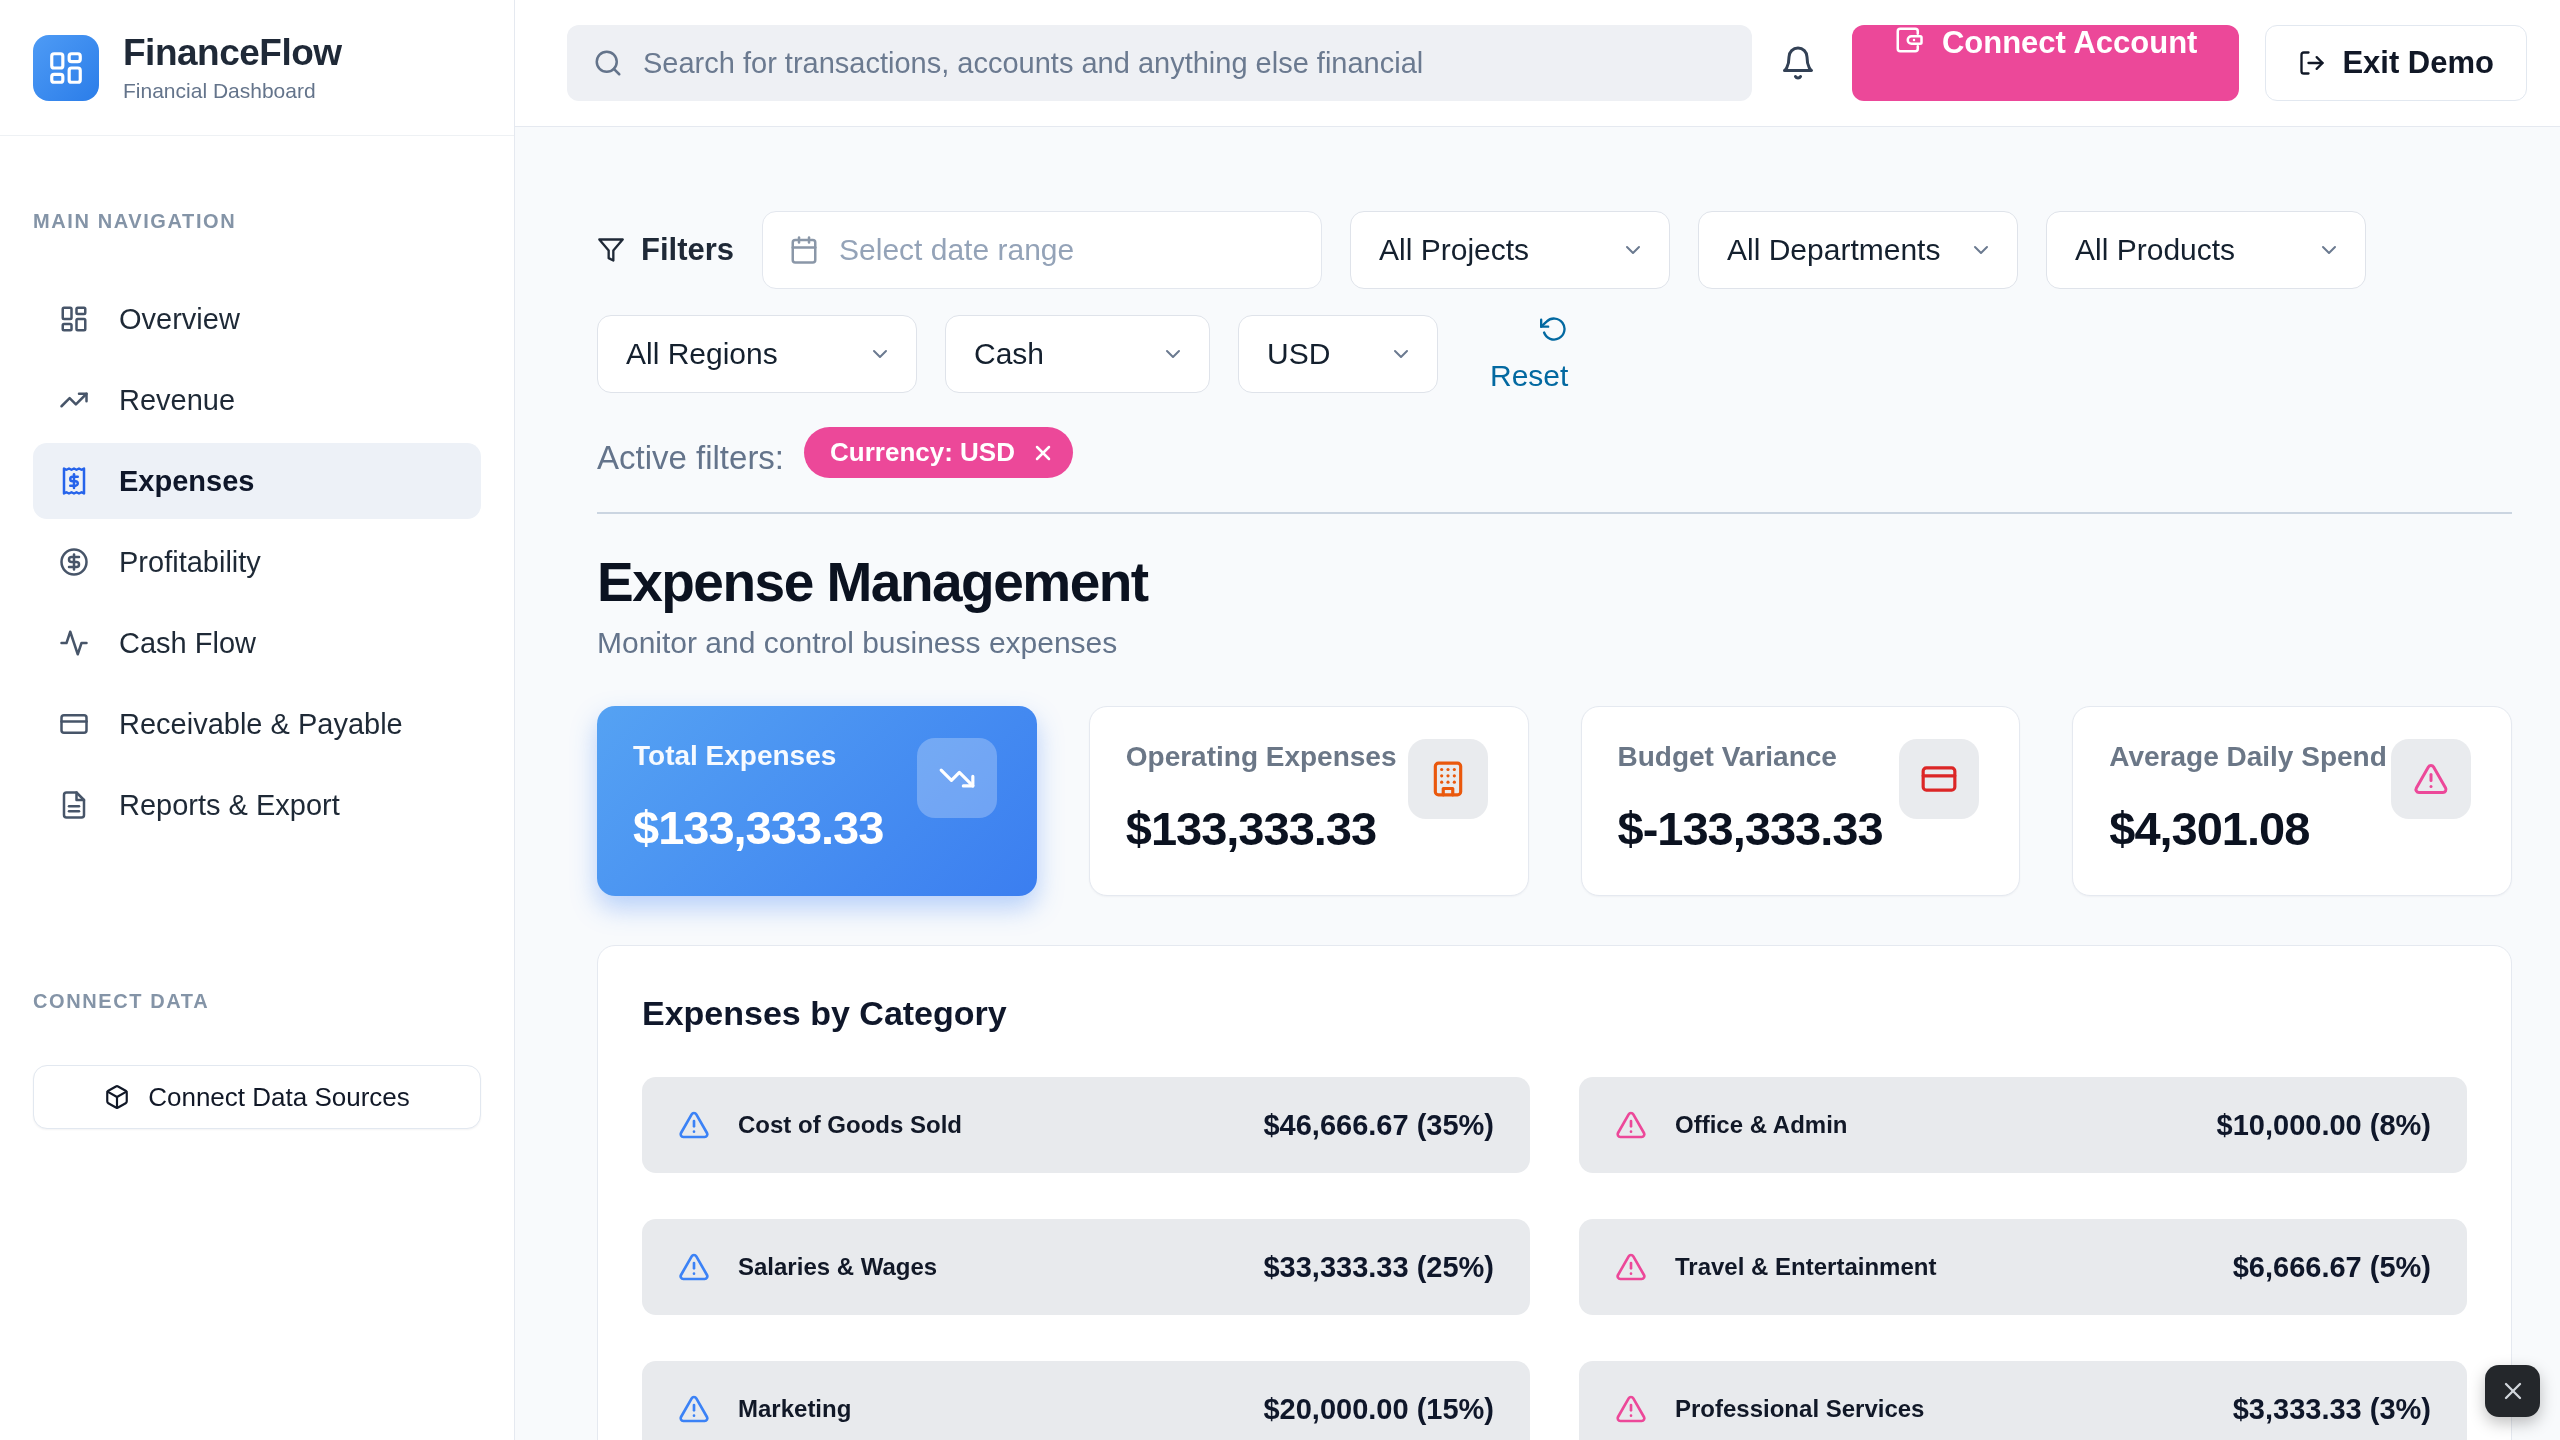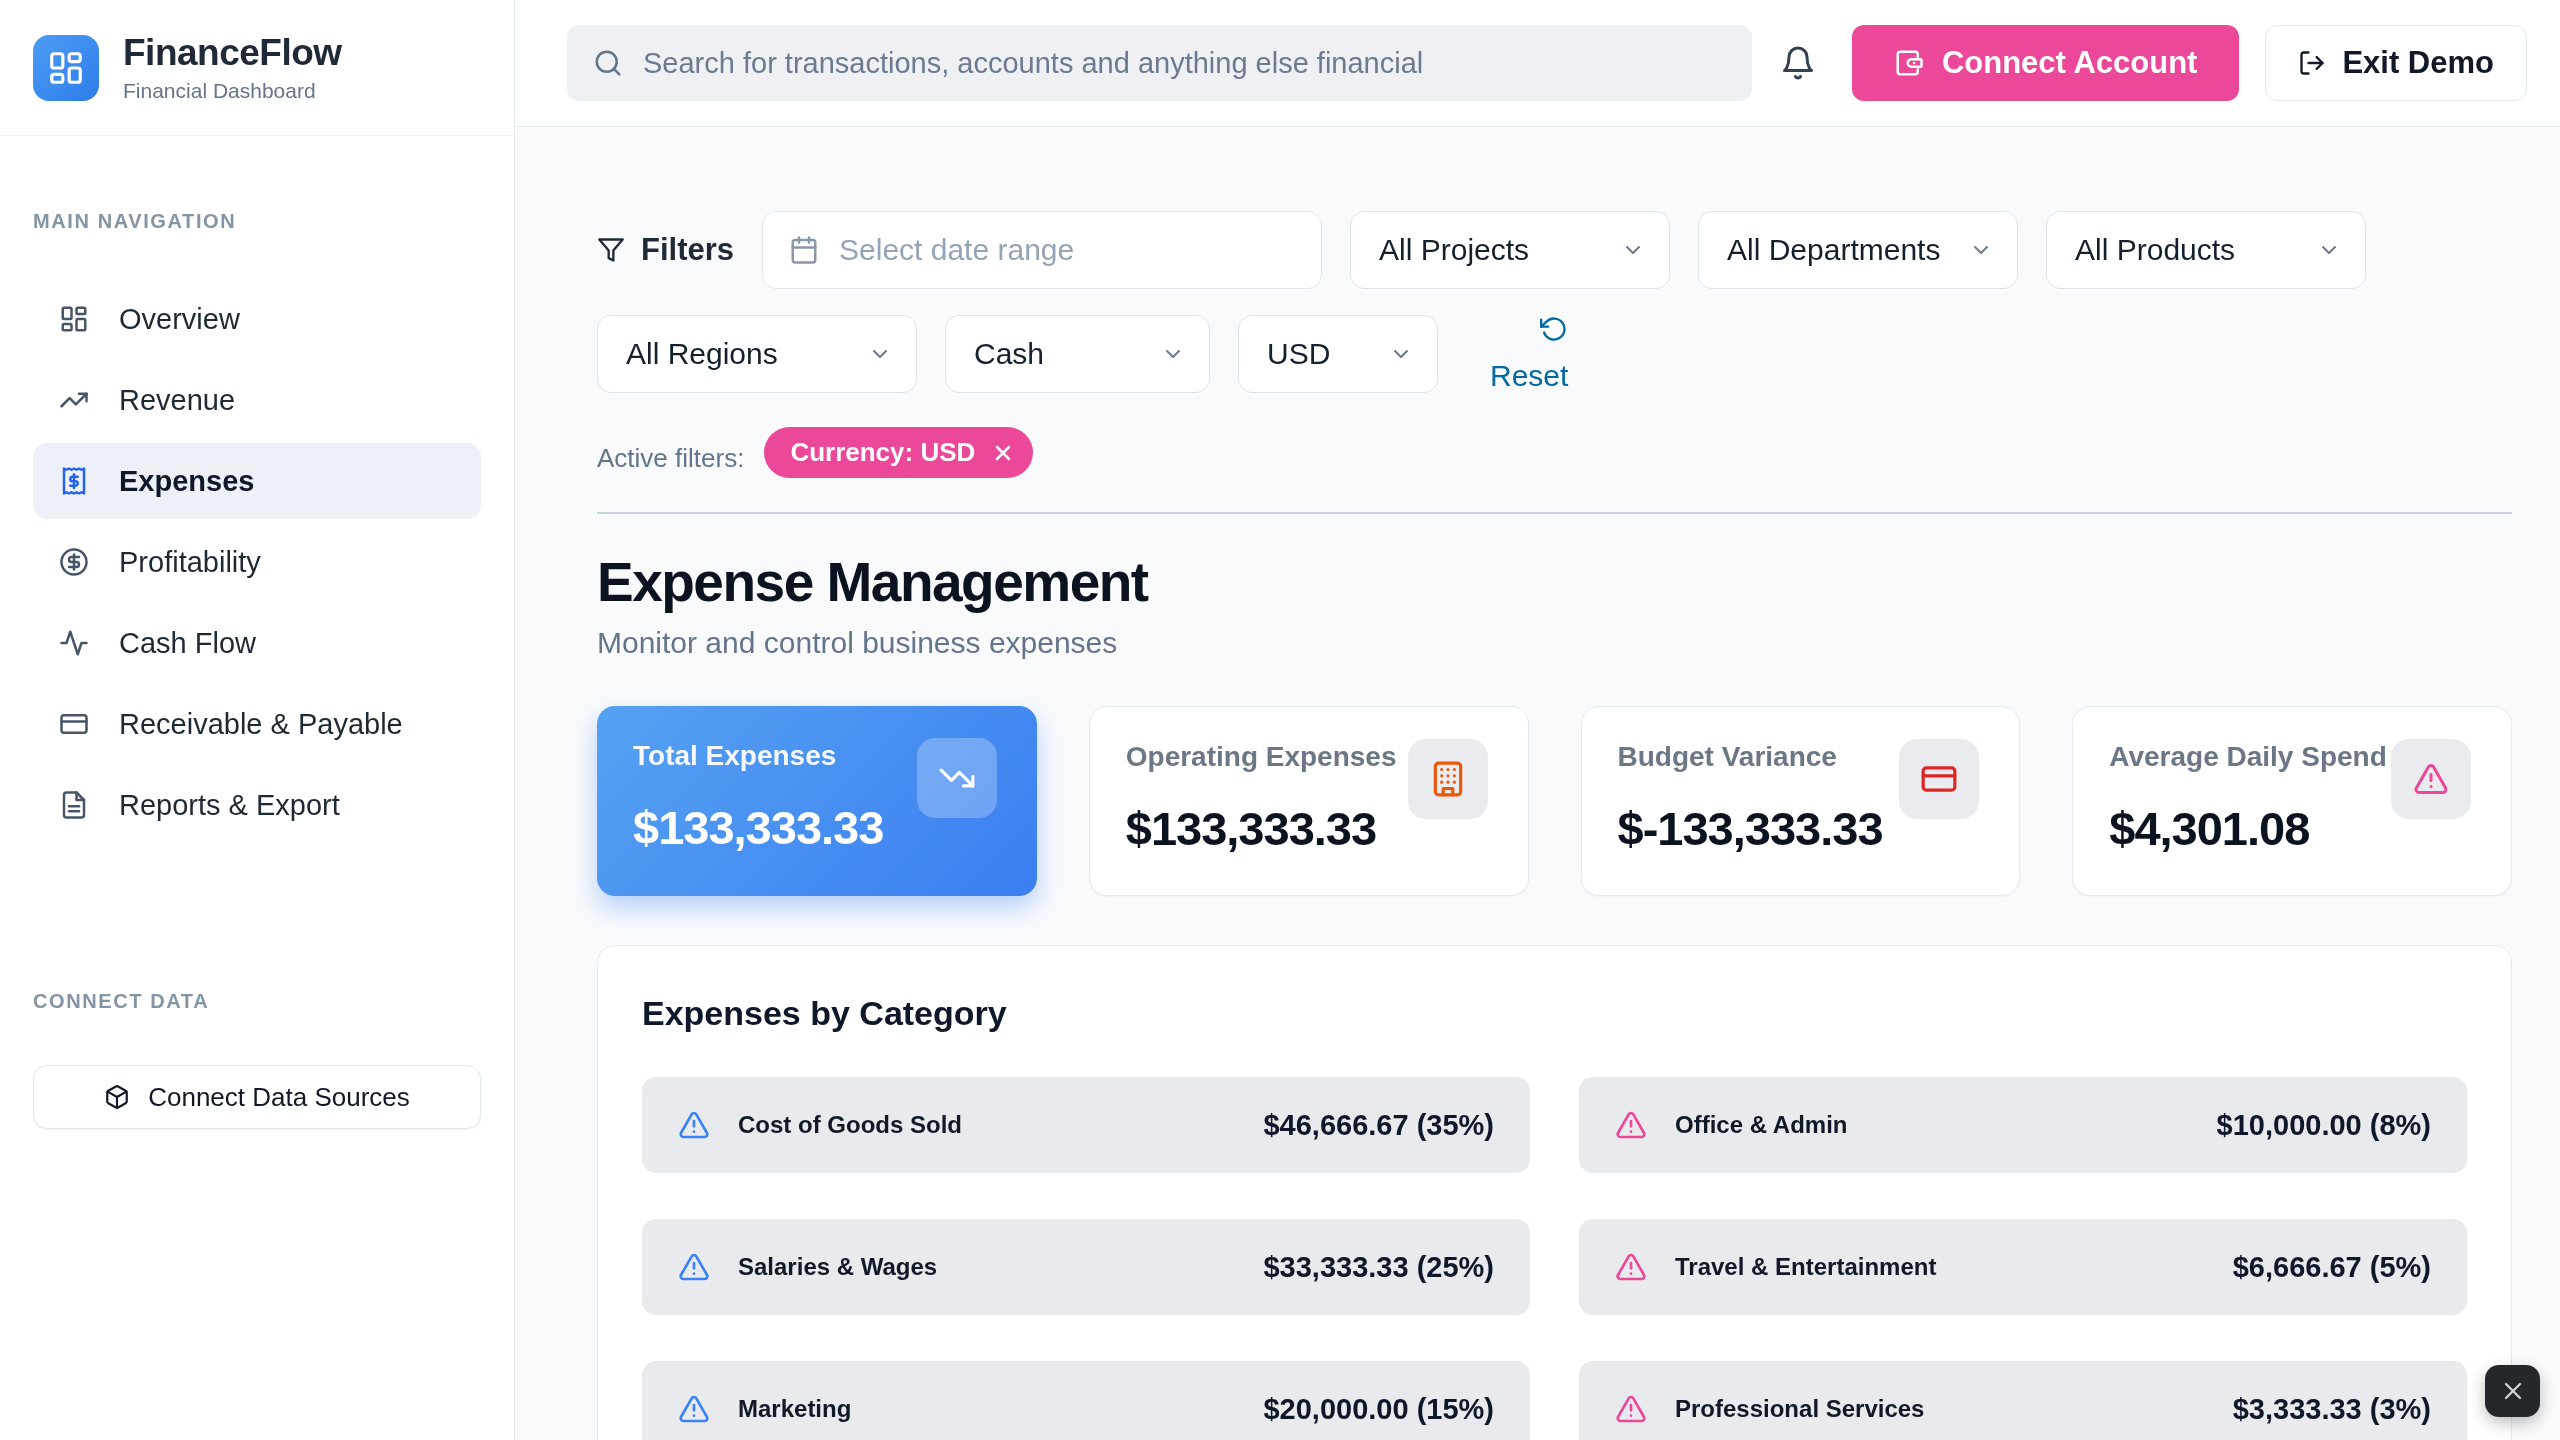--- a/index.html
+++ b/index.html
@@ -34,22 +34,22 @@
   .header { position:absolute; left:515px; right:0; top:0; height:127px; background:#fff;
             border-bottom:1px solid #e5e9f0; display:flex; align-items:center; padding:0 33px 0 52px; }
   .search { width:1185px; height:76px; background:#eef0f4; border-radius:12px;
             display:flex; align-items:center; gap:20px; padding:0 26px; }
   .search input { border:none; outline:none; background:transparent; width:100%;
                   font-size:29px; color:#334155; font-family:inherit; }
   .search input::placeholder { color:#6b7a90; }
   .search .sico { color:#64748b; }
   .bell { margin-left:28px; color:#334155; background:none; border:none; cursor:pointer; }
   .hdr-actions { margin-left:auto; display:flex; align-items:center; gap:26px; }
-  .btn-primary { height:76px; padding:16px 42px; border:none; border-radius:12px; background:#ec4899;
-                 color:#fff; font-size:31px; font-weight:600; display:flex; align-items:center; gap:18px;
+  .btn-primary { height:76px; padding:0 42px; border:none; border-radius:12px; background:#ec4899;
+                 color:#fff; font-size:31px; font-weight:600; display:flex; align-items:flex-start; gap:18px;
                  cursor:pointer; font-family:inherit; }
   .btn-ghost { height:76px; padding:0 32px; border:1px solid #e2e8f0; border-radius:12px; background:#fff;
                color:#111827; font-size:31px; font-weight:600; display:flex; align-items:center; gap:16px;
                cursor:pointer; font-family:inherit; }
 
   
   .main { position:absolute; left:515px; right:0; top:127px; bottom:0; background:#f8fafc;
           padding:84px 48px 0 82px; overflow:hidden; }
   .frow { display:flex; align-items:center; gap:28px; }
   .filters-label { display:flex; align-items:center; gap:16px; font-size:31px; font-weight:600; color:#1f2937; }
@@ -58,21 +58,21 @@
   .date-input .ph { font-size:30px; color:#94a3b8; }
   .select { height:78px; background:#fff; border:1px solid #dfe3ea; border-radius:14px;
             display:flex; align-items:center; justify-content:space-between; padding:0 24px 0 28px;
             font-size:30px; color:#14202e; cursor:pointer; }
   .select .chev { color:#6b7a90; }
   .w320 { width:320px; } .w265 { width:265px; } .w200 { width:200px; }
   .row2 { margin-top:26px; }
   .reset { display:flex; align-items:flex-end; gap:16px; margin-left:24px; font-size:30px; font-weight:500;
            color:#0369a1; background:none; border:none; cursor:pointer; font-family:inherit;flex-direction:column; }
   .chips-row { margin-top:34px; display:flex; align-items:center; gap:20px; }
-  .chips-label { font-size:26px; color:#64748b;margin-top:11px; }
+  .chips-label { font-size:33px; color:#64748b;margin-top:11px; }
   .chip { height:51px; border-radius:999px; background:#ec4899; color:#fff; display:flex; align-items:center;
           gap:16px; padding:0 18px 0 26px; font-size:26px; font-weight:700; cursor:default; }
   .chip .chip-x { cursor:pointer; display:grid; place-items:center; }
   .divider { border:none; border-top:2px solid #cbd5e1; margin-top:34px; }
 
   .page-title { margin-top:36px; font-size:55px; font-weight:800; color:#0b1220; letter-spacing:-1.5px; }
   .page-sub { margin-top:12px; font-size:30px; color:#64748b; }
 
   .stats { margin-top:46px; display:grid; grid-template-columns:repeat(4,1fr); gap:52px; }
   .stat-card { position:relative; height:190px; border-radius:18px; background:#fff; border:1px solid #e5e9f0;

